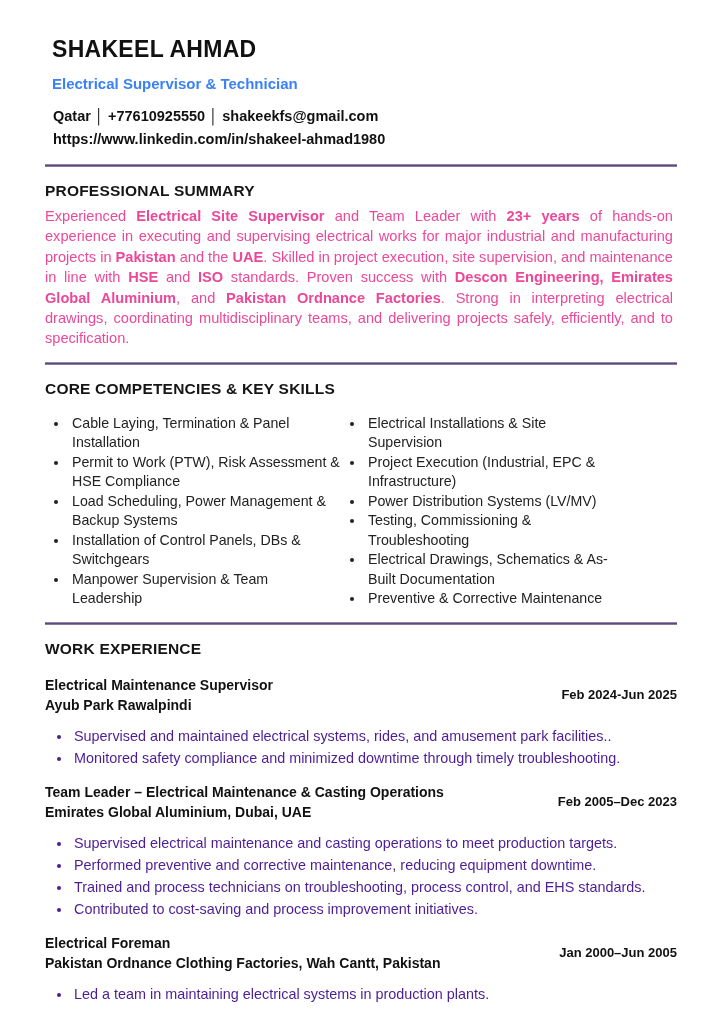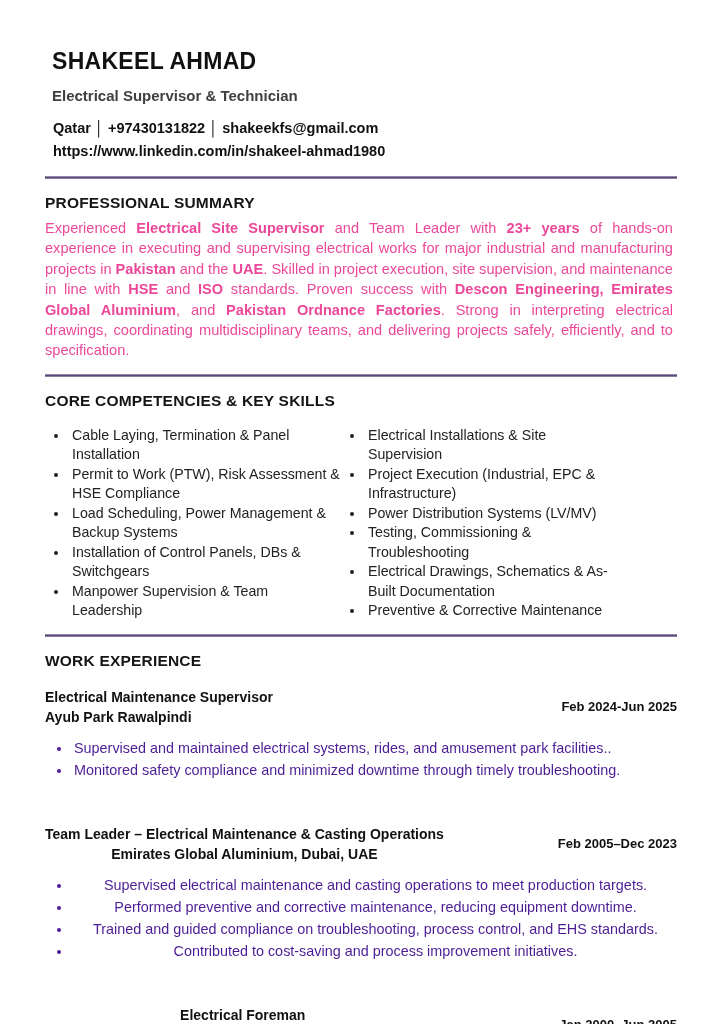--- a/index.html
+++ b/index.html
@@ -4,36 +4,36 @@
 <style>
   :root { --divider: #5a4979; }
   * { box-sizing: border-box; }
   html, body { margin: 0; padding: 0; background: #ffffff; }
   .page {
     width: 725px;
     height: 1024px;
     background: #ffffff;
     font-family: "Liberation Sans", sans-serif;
     color: #1c1c1c;
-    padding: 48px 48px 0 45px;
+    padding: 36px 48px 0 45px;
     overflow: hidden;
   }
   
   .header-block { padding-left: 7px; }
   .candidate-name {
     font-size: 23px;
     font-weight: 700;
     color: #111;
     letter-spacing: 0.3px;
     margin: 0 0 12px 0;
   }
   .candidate-title {
     font-size: 15px;
     font-weight: 700;
-    color: #404040;
+    color: #3b82f6;
     margin: 0 0 13px 0;
   }
   .contact-line {
     font-size: 14.5px;
     font-weight: 700;
     color: #111;
     line-height: 23px;
     margin-left: 1px;
   }
   
@@ -67,21 +67,21 @@
     padding-left: 24px;
     font-size: 14.2px;
     line-height: 19.5px;
     color: #222;
   }
   .skills-col li { padding-left: 3px; }
   .skills-col.left  { width: 302px; margin-right: 53px; }
   .skills-col.right { width: 316px; }
   
   .job { margin-top: 17px; }
-  .job + .job { margin-top: 43px; text-align: center; }
+  .job + .job { margin-top: 13px; }
   .job-head { display: flex; justify-content: space-between; align-items: center; }
   .job-role, .job-org {
     font-size: 14px;
     font-weight: 700;
     line-height: 20px;
     color: #111;
   }
   .job-dates {
     font-size: 13px;
     font-weight: 700;
@@ -101,21 +101,21 @@
   .job-bullets li { padding-left: 2px; }
 </style>
 </head>
 <body>
 
 <div class="page">
 
   <header class="header-block">
     <h1 class="candidate-name">SHAKEEL AHMAD</h1>
     <div class="candidate-title">Electrical Supervisor &amp; Technician</div>
-    <div class="contact-line">Qatar │ +97430131822 │ shakeekfs@gmail.com</div>
+    <div class="contact-line">Qatar │ +77610925550 │ shakeekfs@gmail.com</div>
     <div class="contact-line">https://www.linkedin.com/in/shakeel-ahmad1980</div>
   </header>
 
   <hr class="rule">
 
   <section>
     <h2 class="section-heading">PROFESSIONAL SUMMARY</h2>
     <p class="summary-paragraph"><span>Experienced </span><span style="font-weight: 700;">Electrical Site Supervisor</span><span> and Team Leader with </span><span style="font-weight: 700;">23+ years</span><span> of hands-on experience in executing and supervising electrical works for major industrial and manufacturing projects in </span><span style="font-weight: 700;">Pakistan</span><span> and the </span><span style="font-weight: 700;">UAE</span><span>. Skilled in project execution, site supervision, and maintenance in line with </span><span style="font-weight: 700;">HSE</span><span> and </span><span style="font-weight: 700;">ISO</span><span> standards. Proven success with </span><span style="font-weight: 700;">Descon Engineering, Emirates Global Aluminium</span><span>, and </span><span style="font-weight: 700;">Pakistan Ordnance Factories</span><span>. Strong in interpreting electrical drawings, coordinating multidisciplinary teams, and delivering projects safely, efficiently, and to specification.</span></p>
   </section>
 
@@ -165,21 +165,21 @@
       <div class="job-head">
         <div class="job-titles">
           <div class="job-role">Team Leader – Electrical Maintenance &amp; Casting Operations</div>
           <div class="job-org">Emirates Global Aluminium, Dubai, UAE</div>
         </div>
         <div class="job-dates">Feb 2005–Dec 2023</div>
       </div>
       <ul class="job-bullets">
           <li>Supervised electrical maintenance and casting operations to meet production targets.</li>
           <li>Performed preventive and corrective maintenance, reducing equipment downtime.</li>
-          <li>Trained and guided compliance on troubleshooting, process control, and EHS standards.</li>
+          <li>Trained and process technicians on troubleshooting, process control, and EHS standards.</li>
           <li>Contributed to cost-saving and process improvement initiatives.</li>
         </ul>
     </article>
 
     <article class="job">
       <div class="job-head">
         <div class="job-titles">
           <div class="job-role">Electrical Foreman</div>
           <div class="job-org">Pakistan Ordnance Clothing Factories, Wah Cantt, Pakistan</div>
         </div>

